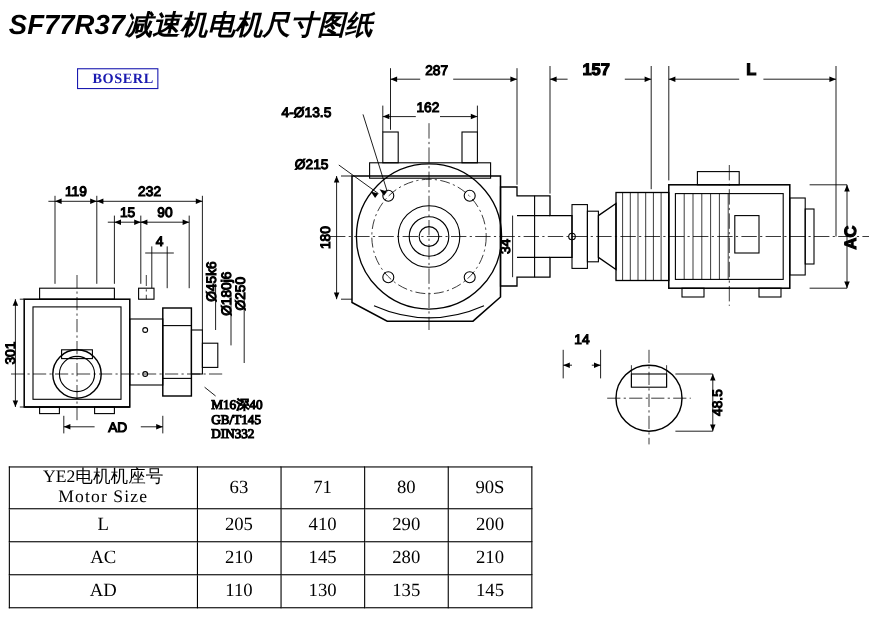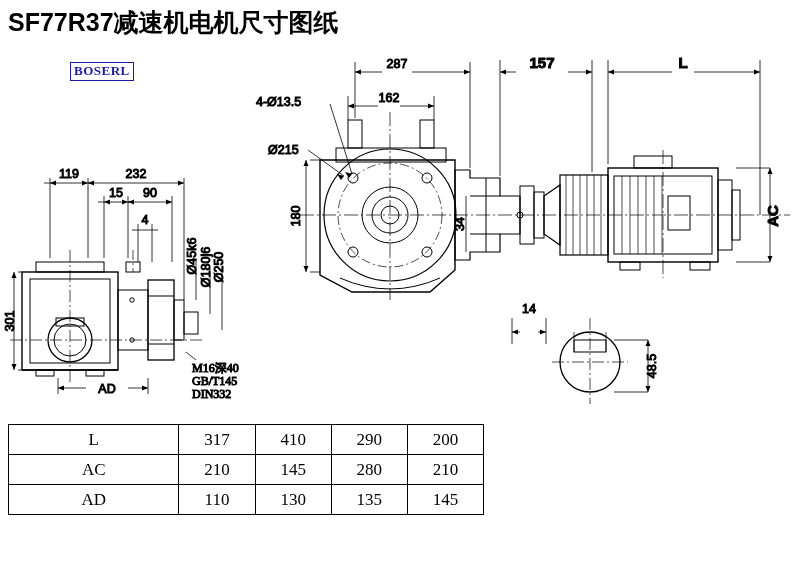--- a/index.html
+++ b/index.html
@@ -9,29 +9,30 @@
     font-family:"Liberation Sans", sans-serif;
     color:#000;
     position:relative;
     overflow:hidden;
   }
   .title{
     position:absolute;left:8px;top:6px;
     font-size:25px;font-weight:bold;
     letter-spacing:0px;
     white-space:nowrap;
+    font-style:italic;
   }
   .logo{
     position:absolute;left:70px;top:62px;
     border:1px solid #1a1ab0;
     color:#1a1ab0;
     font-family:"Liberation Serif", serif;
     font-weight:bold;
     font-size:13px;
-    padding:0 3px 1px 3px;
+    padding:0 3px 1px 13px;
     letter-spacing:0.5px;
   }
   svg{position:absolute;left:0;top:0;}
   .dimtxt{font-family:"Liberation Sans", sans-serif;font-size:12.5px;fill:#000;}
   .dimtxt-b{font-family:"Liberation Sans", sans-serif;font-size:15px;font-weight:bold;fill:#000;}
   .notetxt{font-family:"Liberation Serif", serif;font-size:12px;fill:#000;}
 
   
   table.spec{
     position:absolute;
@@ -320,22 +321,32 @@
       <polygon points="648,392 645.5,386 650.5,386"></polygon>
     </g>
     <text class="dimtxt" x="529" y="313" text-anchor="middle">14</text>
     <text class="dimtxt" x="656" y="366" text-anchor="middle" transform="rotate(-90 656 366)">48.5</text>
   </g>
 </svg>
 
 <table class="spec">
   <tbody>
     <tr>
+      <td class="hdr">
+        <span class="l1">YE2电机机座号</span>
+        <span class="l2">Motor Size</span>
+      </td>
+      <td class="val">63</td>
+      <td class="val">71</td>
+      <td class="val">80</td>
+      <td class="val">90S</td>
+    </tr>
+    <tr>
       <td class="lbl">L</td>
-      <td class="val">317</td>
+      <td class="val">205</td>
       <td class="val">410</td>
       <td class="val">290</td>
       <td class="val">200</td>
     </tr>
     <tr>
       <td class="lbl">AC</td>
       <td class="val">210</td>
       <td class="val">145</td>
       <td class="val">280</td>
       <td class="val">210</td>

